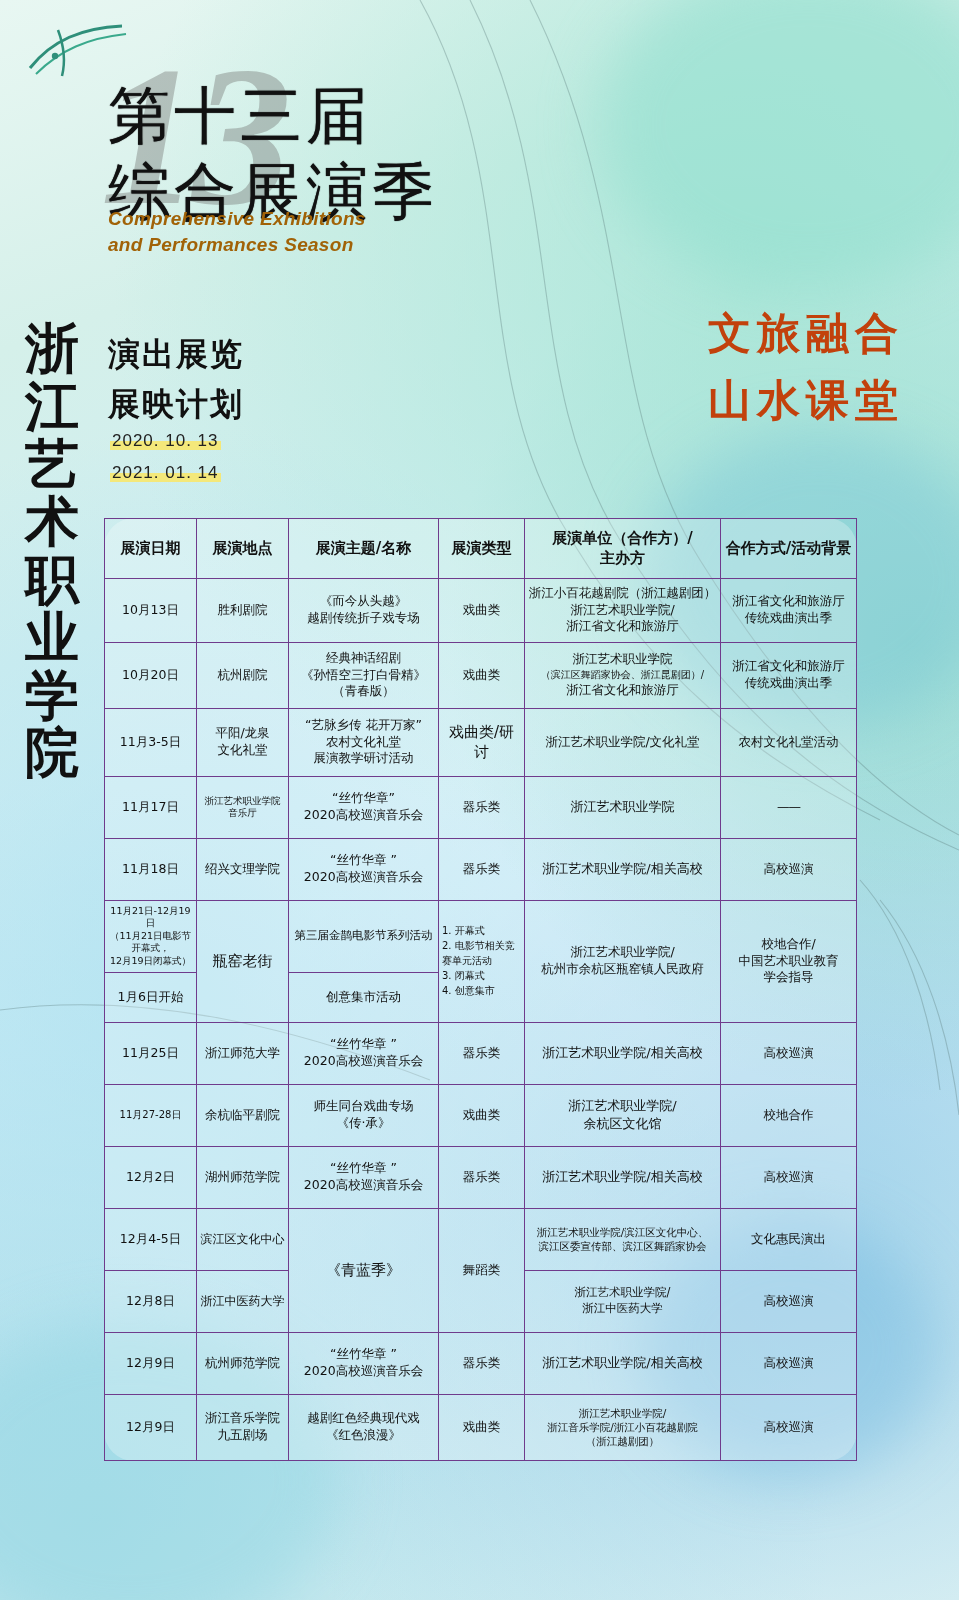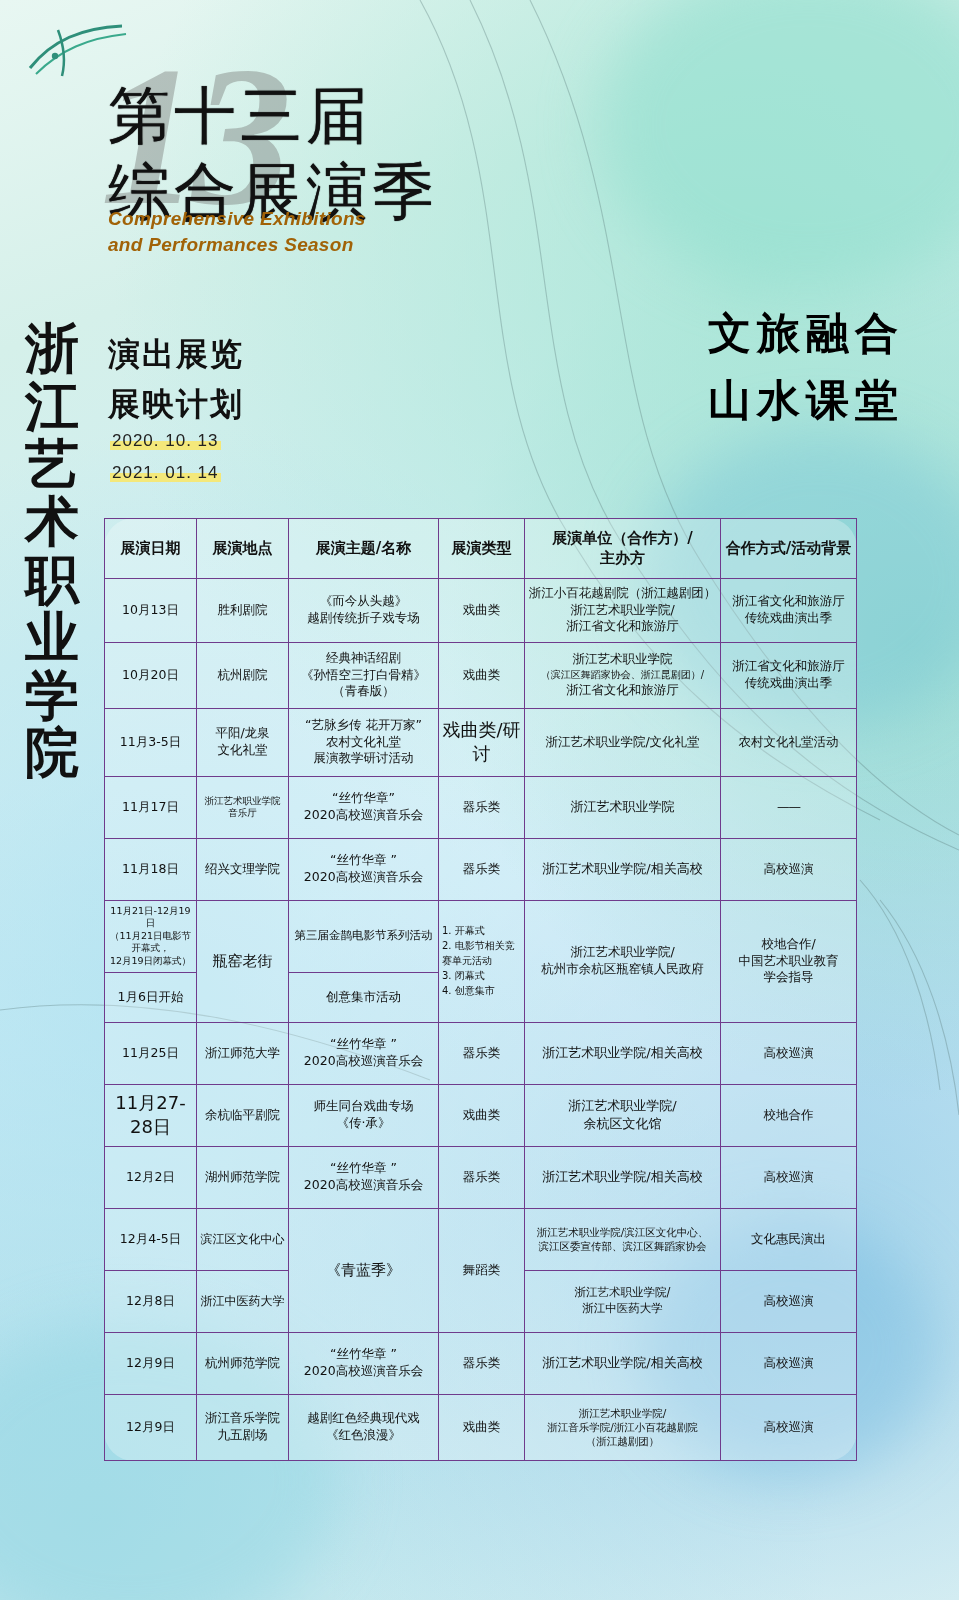--- a/index.html
+++ b/index.html
@@ -64,21 +64,21 @@
     font-family:"Liberation Sans", sans-serif;
     font-size:17px; line-height:1.9; color:#222;
     letter-spacing:1px;
   }
   .date-hl { background:linear-gradient(transparent 55%, #f4e87a 55%); padding:0 2px; }
   #slogan {
     position:absolute; right:55px; top:300px;
     text-align:left;
     font-family:"DejaVu Sans", sans-serif;
     font-weight:bold; font-size:43px; line-height:1.55;
-    color:#000000; letter-spacing:6px;
+    color:#c2410c; letter-spacing:6px;
   }
 
   
   #schedule-table {
     position:absolute; left:104px; top:518px;
     width:752px;
     border-collapse:collapse;
     background:rgba(255,255,255,0.26);
     table-layout:fixed;
     border-radius:30px;
@@ -227,21 +227,21 @@
       <td class="c-date">11月3-5日</td>
       <td class="c-venue">
         <div>平阳/龙泉</div>
         <div>文化礼堂</div>
       </td>
       <td class="c-title">
         <div>“艺脉乡传 花开万家”</div>
         <div>农村文化礼堂</div>
         <div>展演教学研讨活动</div>
       </td>
-      <td class="c-type" style="font-size:18px">戏曲类/研讨</td>
+      <td class="c-type" style="font-size:15px">戏曲类/研讨</td>
       <td class="c-org" style="font-size:12.5px">浙江艺术职业学院/文化礼堂</td>
       <td class="c-mode">农村文化礼堂活动</td>
     </tr>
 
     <tr style="height:62px">
       <td class="c-date">11月17日</td>
       <td class="c-venue">
         <div class="sm">浙江艺术职业学院</div>
         <div class="sm">音乐厅</div>
       </td>
@@ -304,21 +304,21 @@
       <td class="c-title">
         <div>“丝竹华章 ”</div>
         <div>2020高校巡演音乐会</div>
       </td>
       <td class="c-type">器乐类</td>
       <td class="c-org" style="font-size:13px">浙江艺术职业学院/相关高校</td>
       <td class="c-mode">高校巡演</td>
     </tr>
 
     <tr style="height:62px">
-      <td class="c-date" style="font-size:18px">11月27-28日</td>
+      <td class="c-date" style="font-size:10px">11月27-28日</td>
       <td class="c-venue">余杭临平剧院</td>
       <td class="c-title">
         <div>师生同台戏曲专场</div>
         <div>《传·承》</div>
       </td>
       <td class="c-type">戏曲类</td>
       <td class="c-org" style="font-size:13px">
         <div>浙江艺术职业学院/</div>
         <div>余杭区文化馆</div>
       </td>

